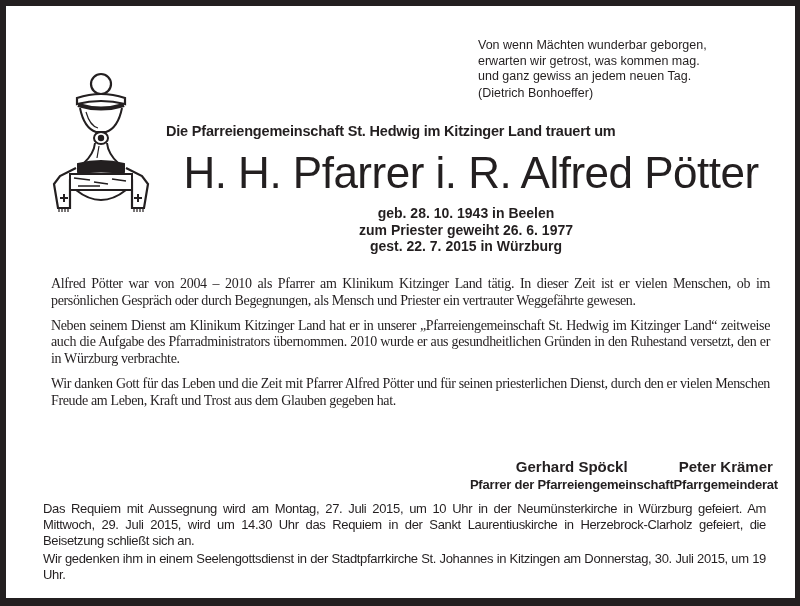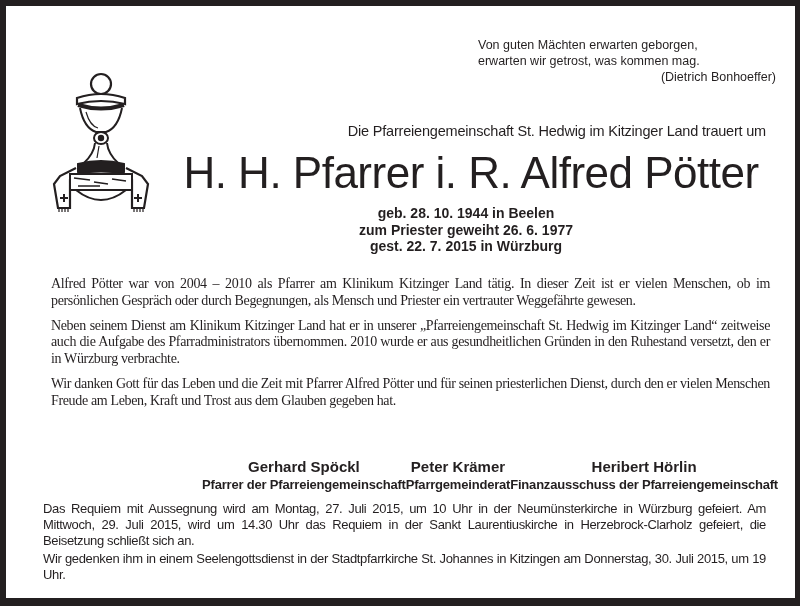--- a/index.html
+++ b/index.html
@@ -25,27 +25,27 @@
   .quote {
     position: absolute;
     left: 472px; top: 32px;
     width: 316px;
     font-size: 12.5px;
     line-height: 15.5px;
     font-family: "Liberation Sans", sans-serif;
     font-stretch: condensed;
   }
   .quote .line { display: block; white-space: nowrap; }
-  .quote .author { display: block; text-align: right; padding-right: 18px; margin-top: 1px; white-space: nowrap; }
+  .quote .author { display: block; text-align: left; padding-right: 18px; margin-top: 1px; white-space: nowrap; }
   .intro {
     position: absolute;
     left: 160px; top: 117px;
     width: 600px;
-    text-align: right;
-    font-weight: normal;
+    text-align: left;
+    font-weight: bold;
     font-size: 14.5px;
     font-family: "Liberation Sans", sans-serif;
     letter-spacing: -0.2px;
     white-space: nowrap;
   }
   .name {
     position: absolute;
     left: 150px; top: 139px;
     width: 630px;
     text-align: center;
@@ -139,54 +139,51 @@
         <path d="M14 122 L14 130 M10 126 L18 126" stroke-width="2"></path>
         <path d="M88 122 L88 130 M84 126 L92 126" stroke-width="2"></path>
 
         <path d="M9 136 L9 140 M12 136 L12 140 M15 136 L15 140 M18 136 L18 140" stroke-width="1.2"></path>
         <path d="M84 136 L84 140 M87 136 L87 140 M90 136 L90 140 M93 136 L93 140" stroke-width="1.2"></path>
       </g>
     </svg>
   </div>
 
   <div class="quote">
-    <span class="line">Von guten Mächten erwarten geborgen,</span>
+    <span class="line">Von wenn Mächten wunderbar geborgen,</span>
     <span class="line">erwarten wir getrost, was kommen mag.</span>
+    <span class="line">und ganz gewiss an jedem neuen Tag.</span>
     <span class="author">(Dietrich Bonhoeffer)</span>
   </div>
 
   <div class="intro">Die Pfarreiengemeinschaft St. Hedwig im Kitzinger Land trauert um</div>
 
   <div class="name">H. H. Pfarrer i. R. Alfred Pötter</div>
 
   <div class="dates">
-    <span class="line">geb. 28. 10. 1944 in Beelen</span>
+    <span class="line">geb. 28. 10. 1943 in Beelen</span>
     <span class="line">zum Priester geweiht 26. 6. 1977</span>
     <span class="line">gest. 22. 7. 2015 in Würzburg</span>
   </div>
 
   <div class="body">
     <p>Alfred Pötter war von 2004 – 2010 als Pfarrer am Klinikum Kitzinger Land tätig. In dieser Zeit ist er vielen Menschen, ob im persönlichen Gespräch oder durch Begegnungen, als Mensch und Priester ein vertrauter Weggefährte gewesen.</p>
     <p>Neben seinem Dienst am Klinikum Kitzinger Land hat er in unserer „Pfarreiengemeinschaft St. Hedwig im Kitzinger Land“ zeitweise auch die Aufgabe des Pfarradministrators übernommen. 2010 wurde er aus gesundheitlichen Gründen in den Ruhestand versetzt, den er in Würzburg verbrachte.</p>
     <p>Wir danken Gott für das Leben und die Zeit mit Pfarrer Alfred Pötter und für seinen priesterlichen Dienst, durch den er vielen Menschen Freude am Leben, Kraft und Trost aus dem Glauben gegeben hat.</p>
   </div>
 
   <div class="signers">
     <div class="signer">
       <span class="sname">Gerhard Spöckl</span>
       <span class="srole">Pfarrer der Pfarreiengemeinschaft</span>
     </div>
     <div class="signer">
       <span class="sname">Peter Krämer</span>
       <span class="srole">Pfarrgemeinderat</span>
     </div>
-    <div class="signer">
-      <span class="sname">Heribert Hörlin</span>
-      <span class="srole">Finanzausschuss der Pfarreiengemeinschaft</span>
-    </div>
   </div>
 
   <div class="notes">
     <p>Das Requiem mit Aussegnung wird am Montag, 27. Juli 2015, um 10 Uhr in der Neumünsterkirche in Würzburg gefeiert. Am Mittwoch, 29. Juli 2015, wird um 14.30 Uhr das Requiem in der Sankt Laurentiuskirche in Herzebrock-Clarholz gefeiert, die Beisetzung schließt sich an.</p>
     <p>Wir gedenken ihm in einem Seelengottsdienst in der Stadtpfarrkirche St. Johannes in Kitzingen am Donnerstag, 30. Juli 2015, um 19 Uhr.</p>
   </div>
 
 </div>
 
 </body></html>

